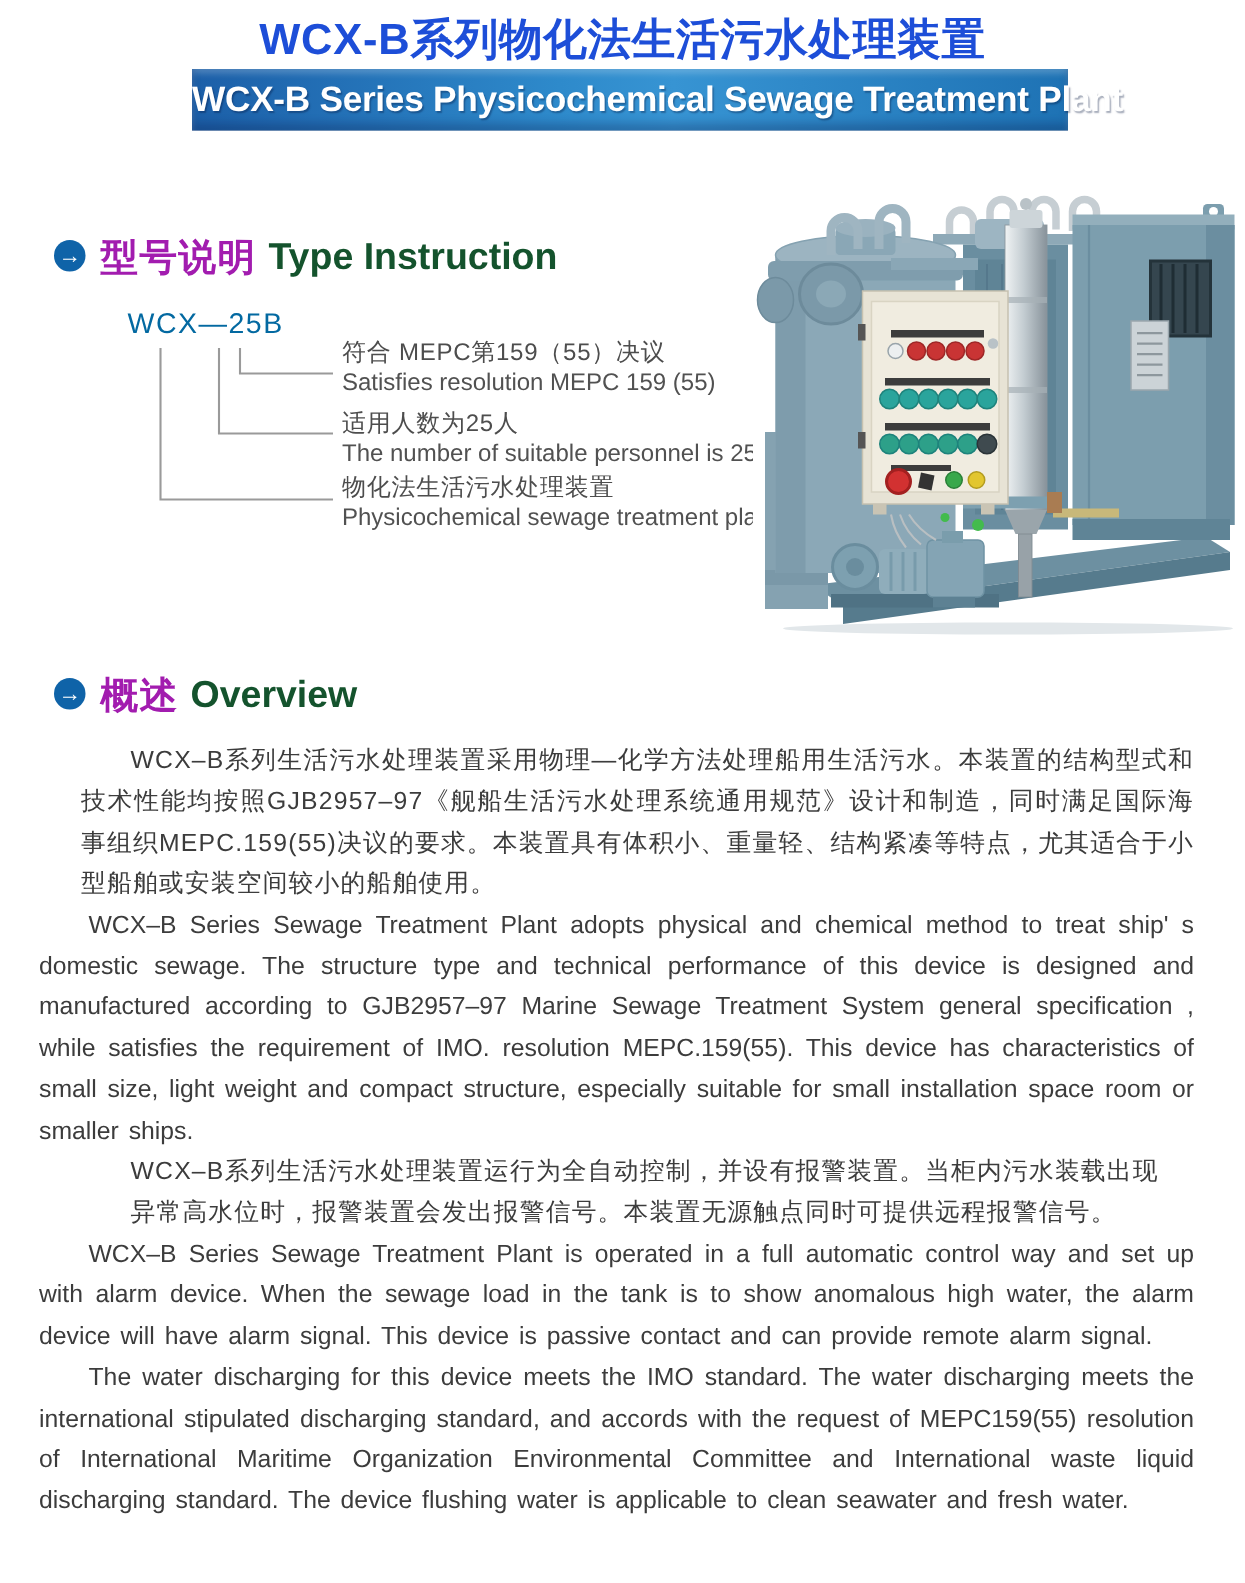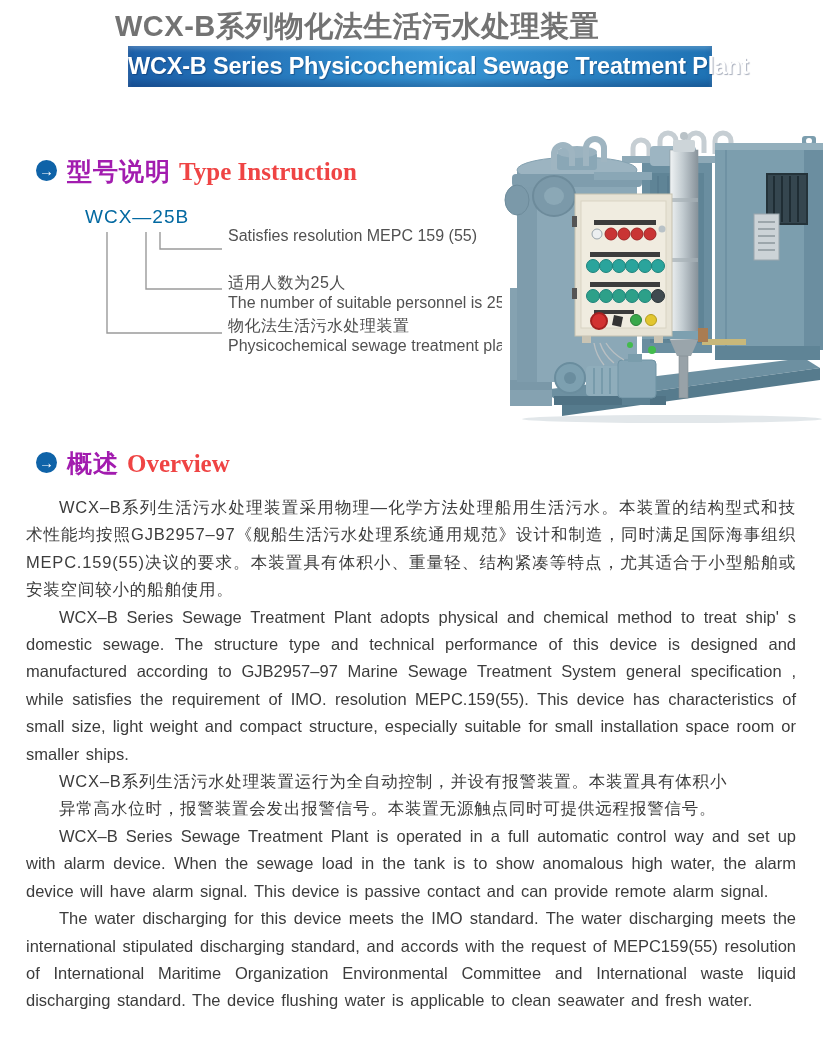--- a/index.html
+++ b/index.html
@@ -5,22 +5,22 @@
   * { margin:0; padding:0; box-sizing:border-box; }
   html,body { background:#ffffff; }
   body {
     width:830px; height:1055px; position:relative; overflow:hidden;
     font-family:"Liberation Sans","DejaVu Sans",sans-serif;
     color:#3f3f3f;
   }
   
   .page-title {
     position:absolute; left:115px; top:7px; width:600px;
-    font-size:29px; font-weight:800;
-    color:#737373; letter-spacing:0.5px; white-space:nowrap;
+    text-align:center; font-size:29px; font-weight:800;
+    color:#1d4ed8; letter-spacing:0.5px; white-space:nowrap;
   }
   .banner {
     position:absolute; left:128px; top:46px; width:584px; height:41px;
     background:linear-gradient(90deg,#1c5fa8 0%,#2e8acb 42%,#3794d3 55%,#1e72b4 100%);
     box-shadow:inset 0 -5px 6px rgba(10,30,80,.28), inset 0 3px 4px rgba(255,255,255,.22);
     text-align:right;
   }
   .banner span {
     color:#ffffff; font-weight:bold; font-size:23.5px; line-height:41px;
     letter-spacing:-0.2px; text-shadow:1px 1px 1px rgba(0,20,60,.35); white-space:nowrap;
@@ -29,39 +29,39 @@
   .sec-head { position:absolute; left:36px; height:28px; white-space:nowrap; }
   .sec-head.first { top:155px; }
   .sec-head.second { top:447px; }
   .bullet {
     display:inline-block; width:21px; height:21px; border-radius:50%;
     background:#0f63a8; color:#fff; text-align:center;
     font-size:15px; line-height:21px; font-weight:bold;
     vertical-align:middle; margin-right:10px; margin-top:-3px;
   }
   .sec-zh { font-size:25px; font-weight:800; color:#a21caf; vertical-align:middle; letter-spacing:1px; }
-  .sec-en { font-size:25px; font-weight:bold; color:#ef4444; vertical-align:middle;
-            font-family:Liberation Serif, serif; margin-left:8px; }
+  .sec-en { font-size:25px; font-weight:bold; color:#14532d; vertical-align:middle;
+            font-family:Liberation Sans, sans-serif; margin-left:8px; }
   
   .model-code {
     position:absolute; left:85px; top:206px; font-size:19px; color:#0369a1; letter-spacing:1px;
   }
   .diagram-lines { position:absolute; left:100px; top:228px; }
   .diag-note { position:absolute; left:228px; width:300px; color:#4d4d4d; }
   .diag-note .zh { font-size:16px; line-height:20px; letter-spacing:0.5px; }
   .diag-note .en { font-size:16px; line-height:19px; color:#515151; }
   .note-1 { top:226px; } .note-2 { top:273px; } .note-3 { top:316px; }
   
   .photo { position:absolute; left:502px; top:128px; width:325px; height:300px; }
   
   .overview-body { position:absolute; left:26px; top:494px; width:770px; }
   .overview-body p {
     font-size:16.5px; line-height:27.4px; text-align:justify; text-indent:2em; color:#3c3c3c;
   }
-  .overview-body p.zh { letter-spacing:0.8px; }
+  .overview-body p.zh { letter-spacing:0.8px;margin-left:28px; }
   .overview-body p.en { letter-spacing:0px; word-spacing:2px; }
 </style>
 </head>
 <body>
 
 <div class="page-title">WCX-B系列物化法生活污水处理装置</div>
 <div class="banner">
   <span>WCX-B Series Physicochemical Sewage Treatment Plant</span>
 </div>
 
@@ -71,20 +71,21 @@
 
 <div class="model-code">WCX—25B</div>
 
 <svg class="diagram-lines" width="130" height="110" viewBox="0 0 130 110">
   <path d="M60,4 V21 H122" fill="none" stroke="#9a9a9a" stroke-width="1.4"></path>
   <path d="M46,4 V61 H122" fill="none" stroke="#9a9a9a" stroke-width="1.4"></path>
   <path d="M7,4 V105 H122" fill="none" stroke="#9a9a9a" stroke-width="1.4"></path>
 </svg>
 
 <div class="diag-note note-1">
+  <div class="zh">符合 MEPC第159（55）决议</div>
   <div class="en">Satisfies resolution MEPC 159 (55)</div>
 </div>
 <div class="diag-note note-2">
   <div class="zh">适用人数为25人</div>
   <div class="en">The number of suitable personnel is 25</div>
 </div>
 <div class="diag-note note-3">
   <div class="zh">物化法生活污水处理装置</div>
   <div class="en">Physicochemical sewage treatment plant</div>
 </div>
@@ -239,17 +240,17 @@
   <circle cx="128" cy="217" r="3" fill="#43bb4d"></circle>
 </svg>
 
 <div class="sec-head second">
   <span class="bullet">→</span><span class="sec-zh">概述</span><span class="sec-en">Overview</span>
 </div>
 
 <div class="overview-body">
   <p class="zh">WCX–B系列生活污水处理装置采用物理—化学方法处理船用生活污水。本装置的结构型式和技术性能均按照GJB2957–97《舰船生活污水处理系统通用规范》设计和制造，同时满足国际海事组织MEPC.159(55)决议的要求。本装置具有体积小、重量轻、结构紧凑等特点，尤其适合于小型船舶或安装空间较小的船舶使用。</p>
   <p class="en">WCX–B Series Sewage Treatment Plant adopts physical and chemical method to treat ship' s domestic sewage. The structure type and technical performance of this device is designed and manufactured according to GJB2957–97 Marine Sewage Treatment System general specification , while satisfies the requirement of IMO. resolution MEPC.159(55). This device has characteristics of small size, light weight and compact structure, especially suitable for small installation space room or smaller ships.</p>
-  <p class="zh">WCX–B系列生活污水处理装置运行为全自动控制，并设有报警装置。本装置具有体积小</p>
+  <p class="zh">WCX–B系列生活污水处理装置运行为全自动控制，并设有报警装置。当柜内污水装载出现</p>
   <p class="zh">异常高水位时，报警装置会发出报警信号。本装置无源触点同时可提供远程报警信号。</p>
   <p class="en">WCX–B Series Sewage Treatment Plant is operated in a full automatic control way and set up with alarm device. When the sewage load in the tank is to show anomalous high water, the alarm device will have alarm signal. This device is passive contact and can provide remote alarm signal.</p>
   <p class="en">The water discharging for this device meets the IMO standard. The water discharging meets the international stipulated discharging standard, and accords with the request of MEPC159(55) resolution of International Maritime Organization Environmental Committee and International waste liquid discharging standard. The device flushing water is applicable to clean seawater and fresh water.</p>
 </div>
 
 </body></html>

